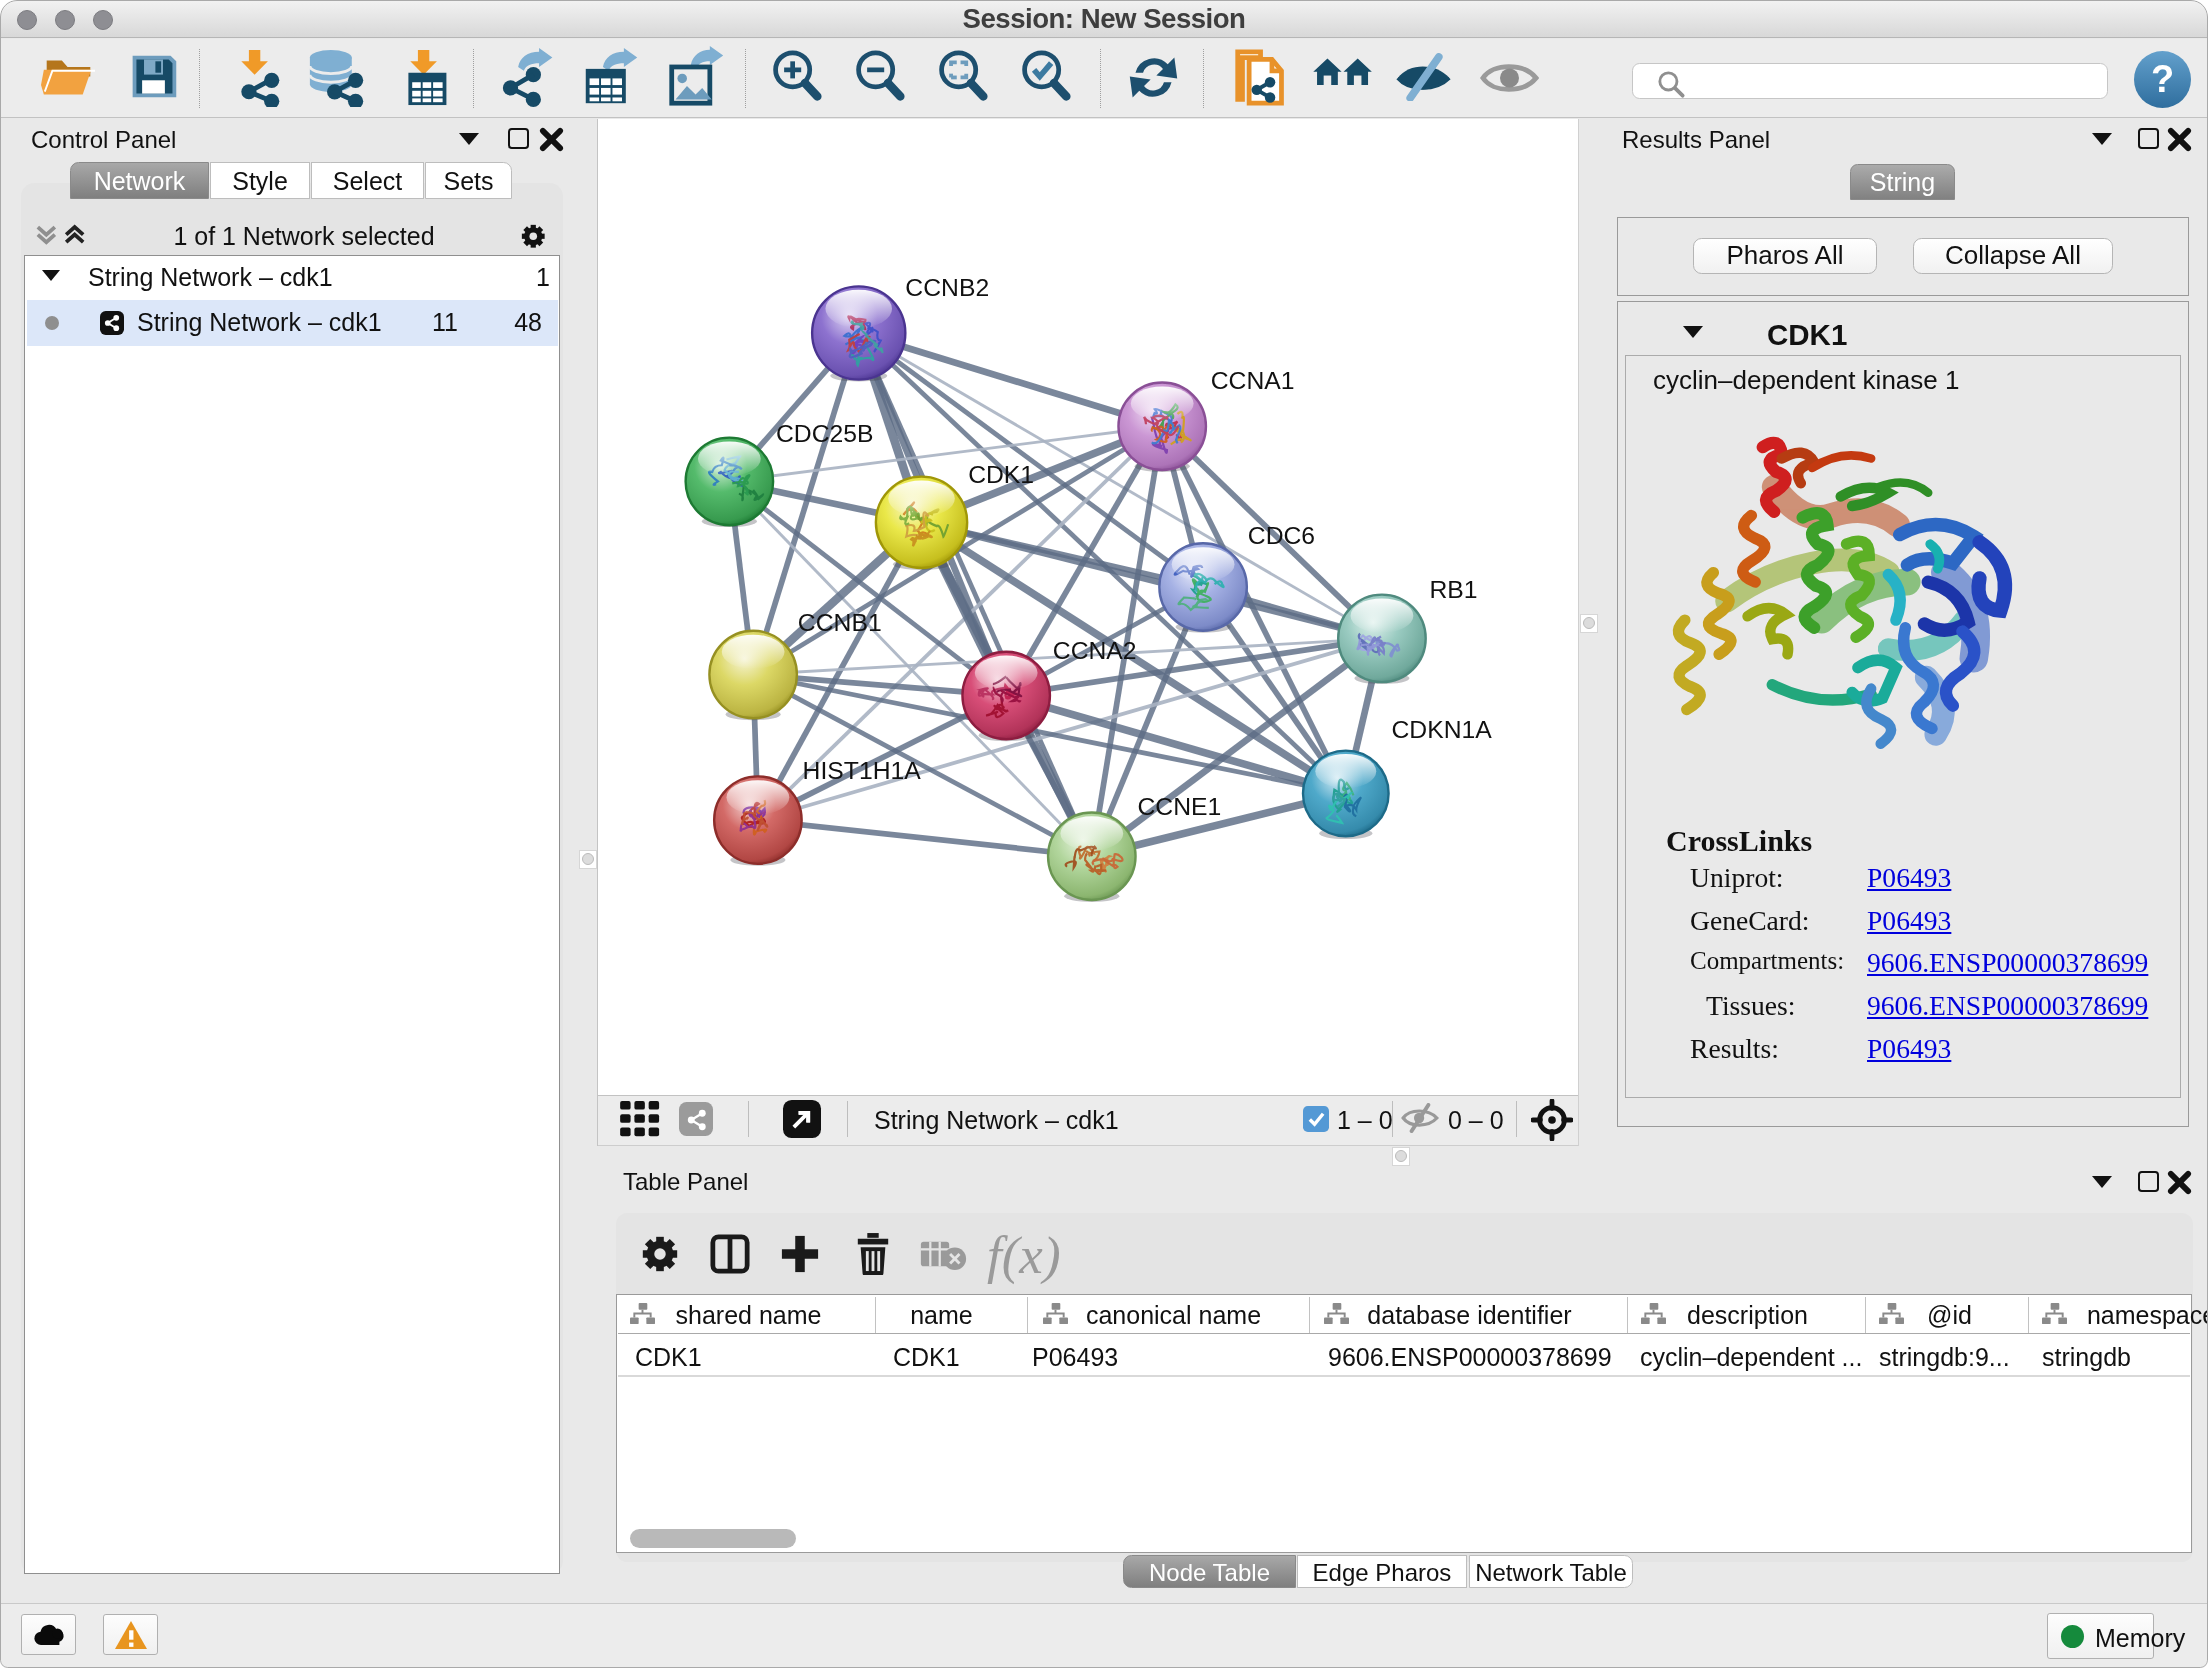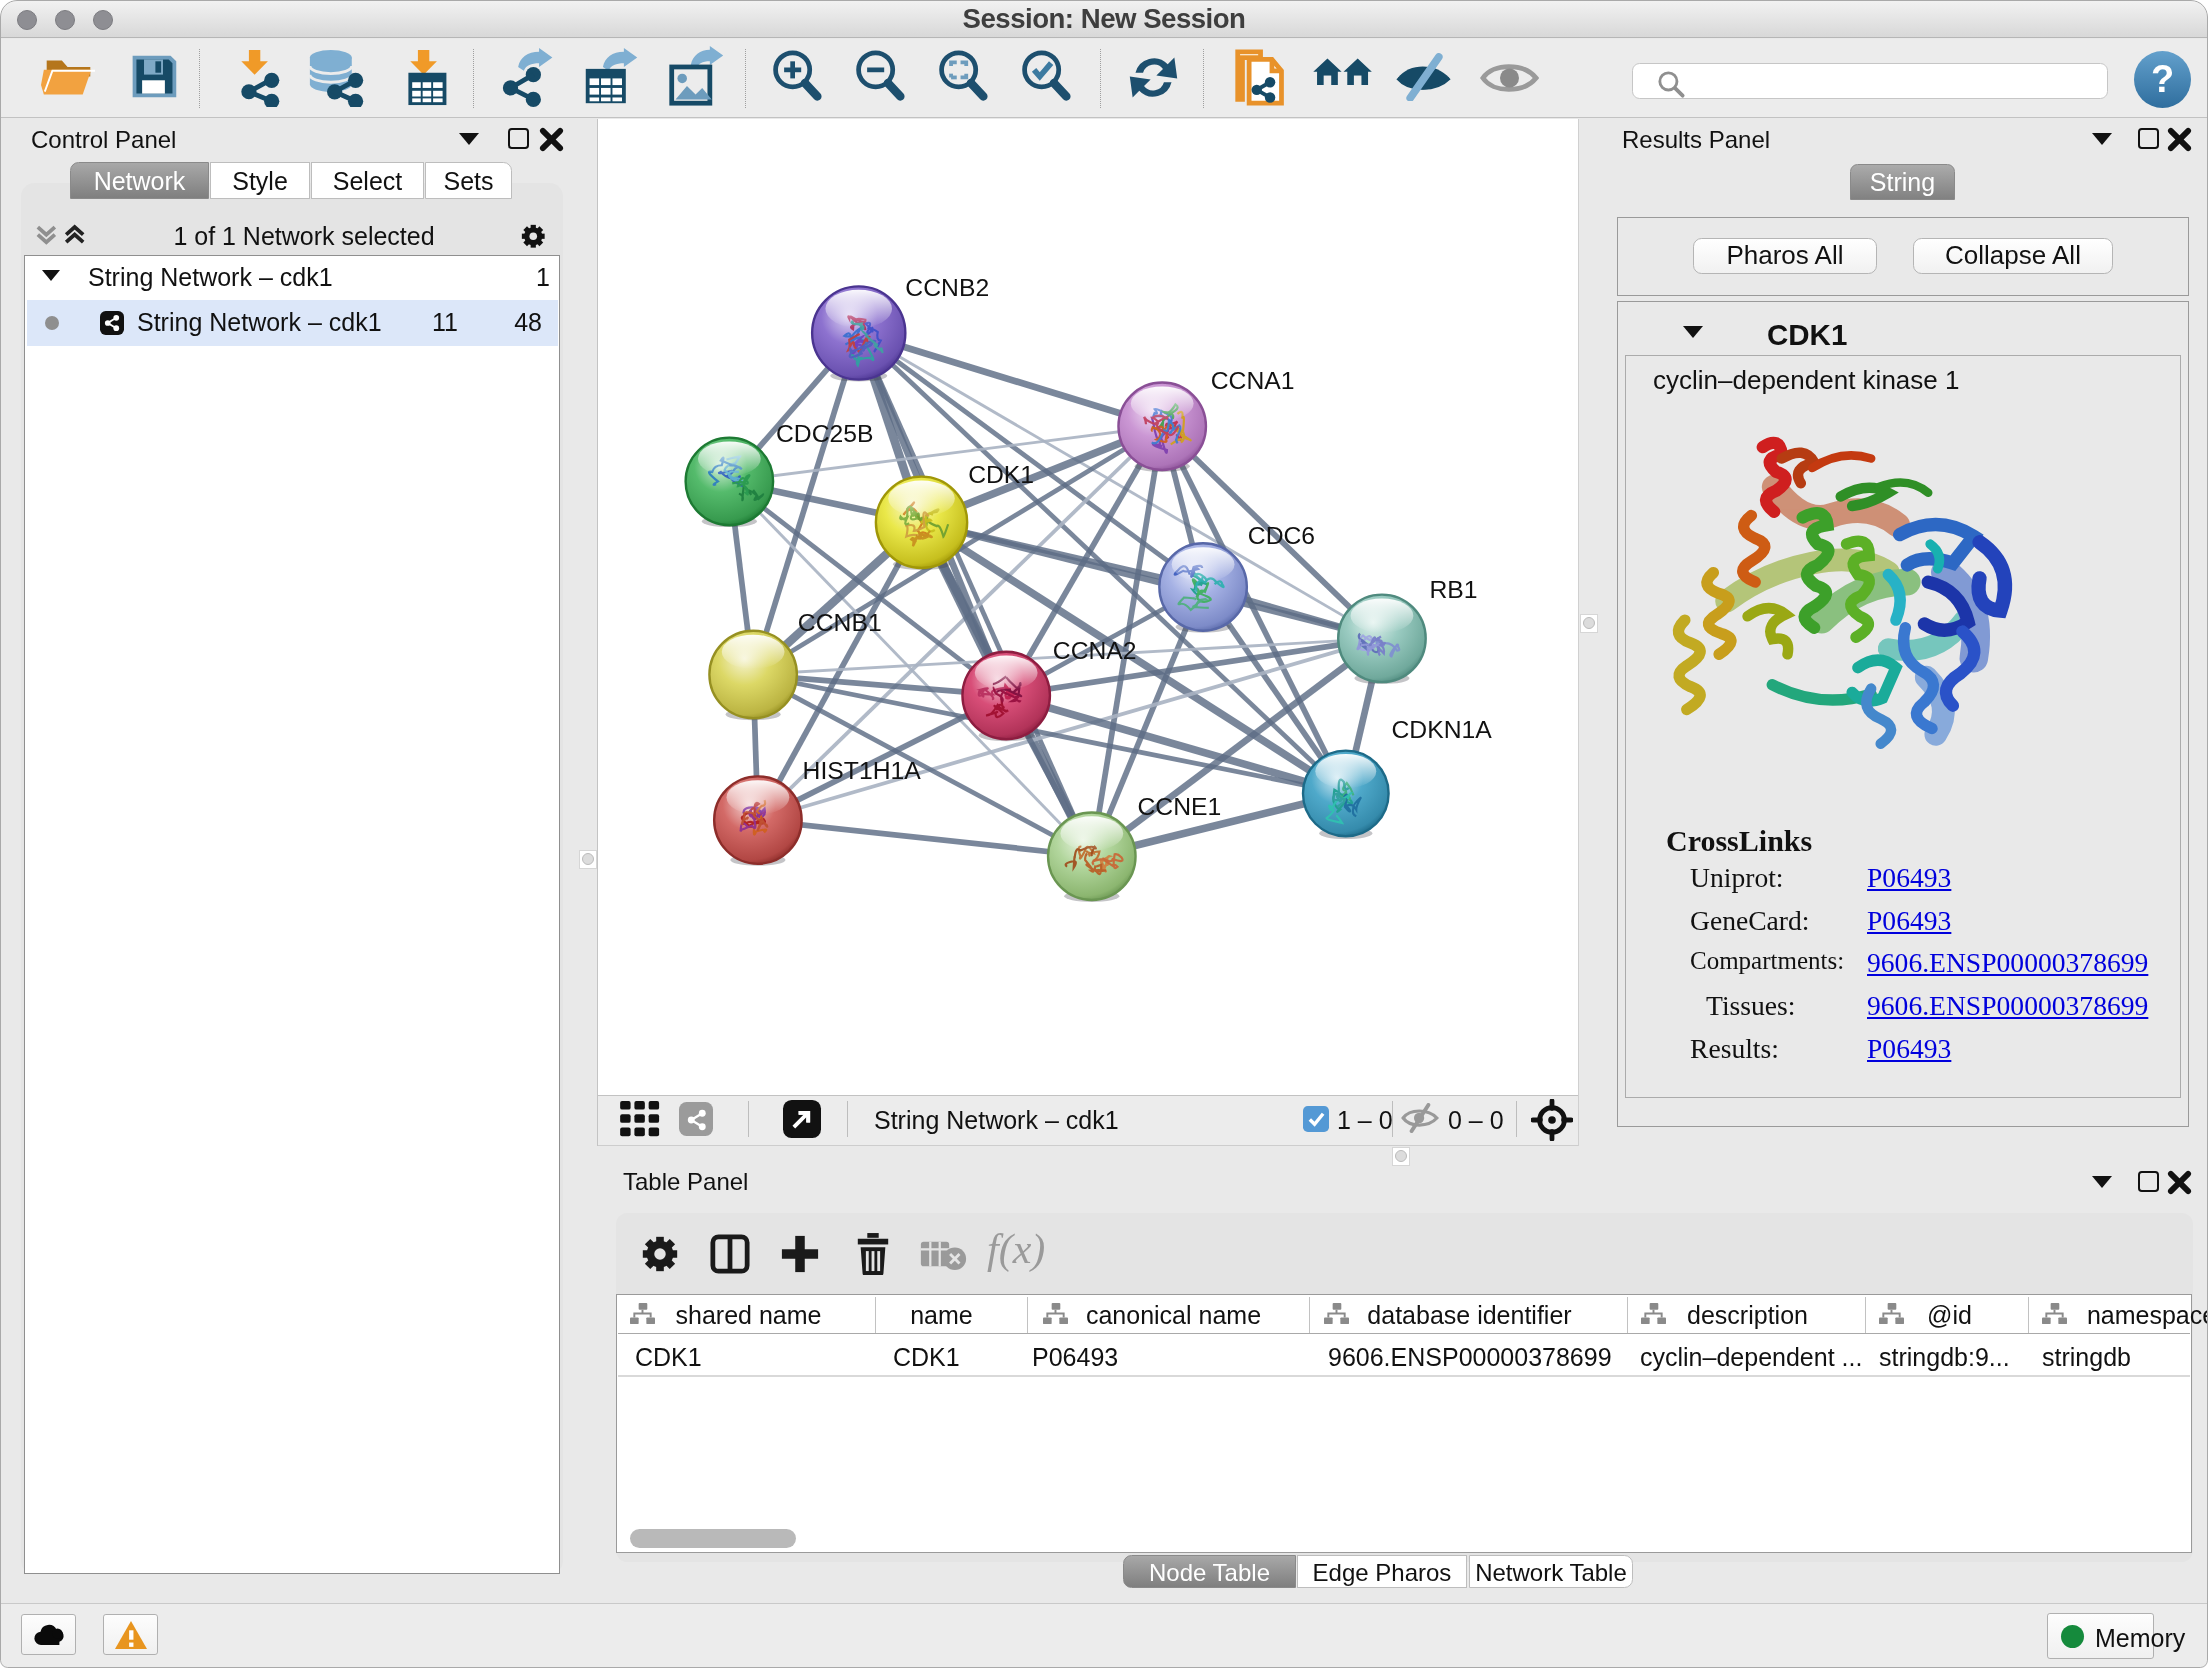--- a/index.html
+++ b/index.html
@@ -748,21 +748,21 @@
           <line x1="12" y1="4" x2="12" y2="30"></line>
           <line x1="22" y1="4" x2="22" y2="30"></line>
         </g>
         <circle cx="38" cy="22" r="12"></circle>
         <g stroke="#e4e4e4" stroke-width="3">
           <line x1="33" y1="17" x2="43" y2="27"></line>
           <line x1="43" y1="17" x2="33" y2="27"></line>
         </g>
       </g>
 </svg>
-<div class="abs" style="left:987px;top:1225px;font-family:'Liberation Serif',serif;font-style:italic;font-size:42px;color:#9a9a9a;">f(x)</div>
+<div class="abs" style="left:987px;top:1225px;font-family:'Liberation Serif',serif;font-style:italic;font-size:53px;color:#9a9a9a;">f(x)</div>
 
 <div class="abs" id="tblwhite"></div>
 <div class="abs" style="left:618px;top:1295px;width:1572px;height:39px;background:#fff;border-bottom:1.9px solid #a9a9a9;"></div>
 <svg class="abs" style="left:629px;top:1302px;" width="27" height="25" viewBox="0 0 28 26">
       <g fill="#8a8a8a">
         <rect x="10" y="1" width="9" height="7" rx="1"></rect>
         <rect x="1" y="16" width="9" height="7" rx="1"></rect>
         <rect x="18" y="16" width="9" height="7" rx="1"></rect>
         <path d="M14 8 v4 M5.5 16 v-4 h17 v4" stroke="#8a8a8a" stroke-width="2" fill="none"></path>
       </g>

